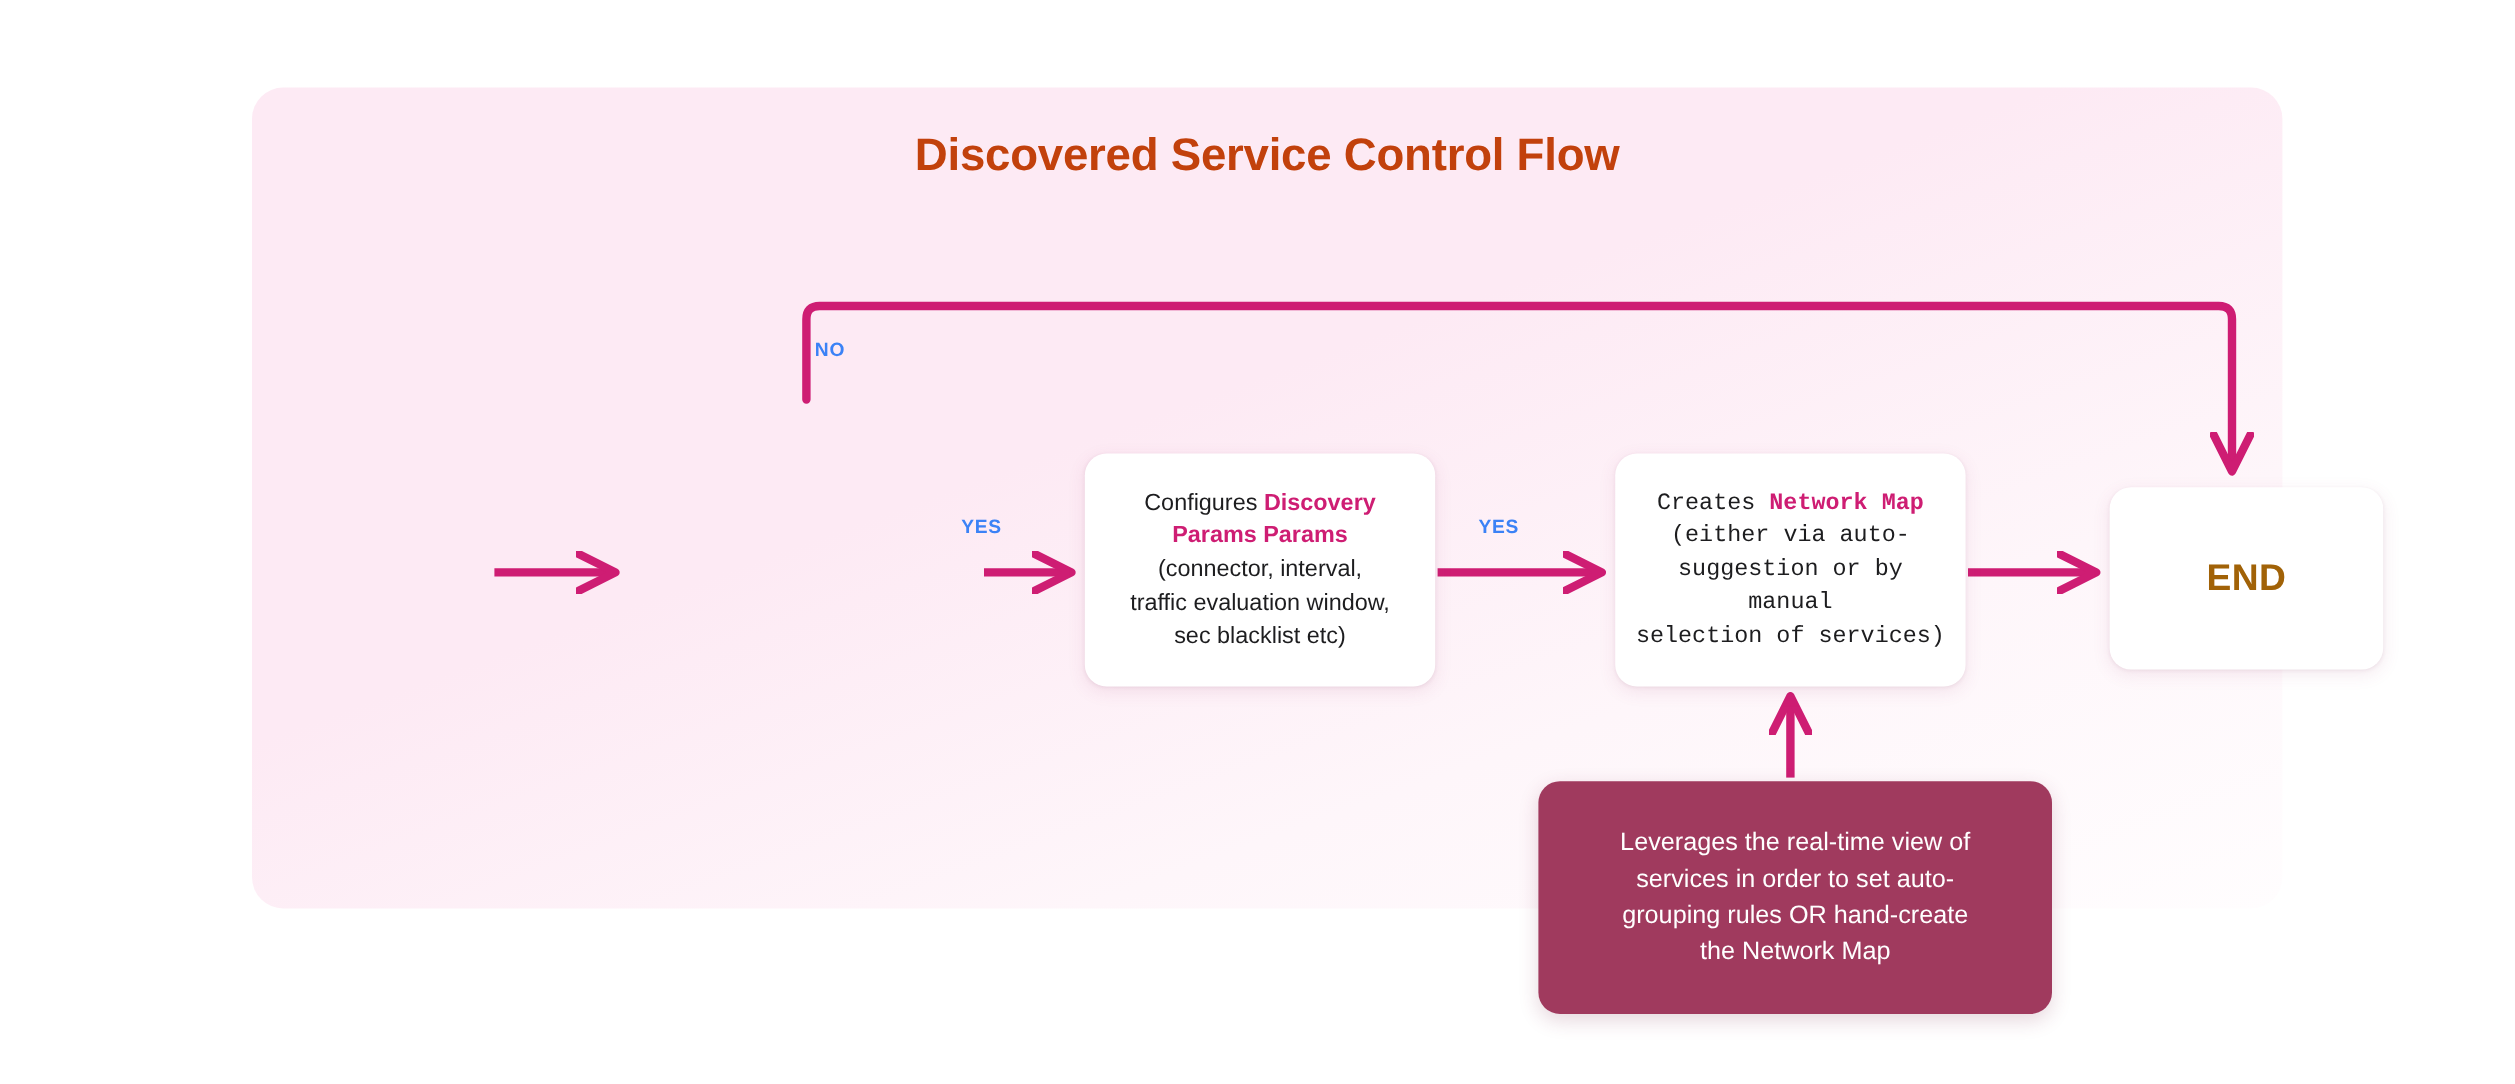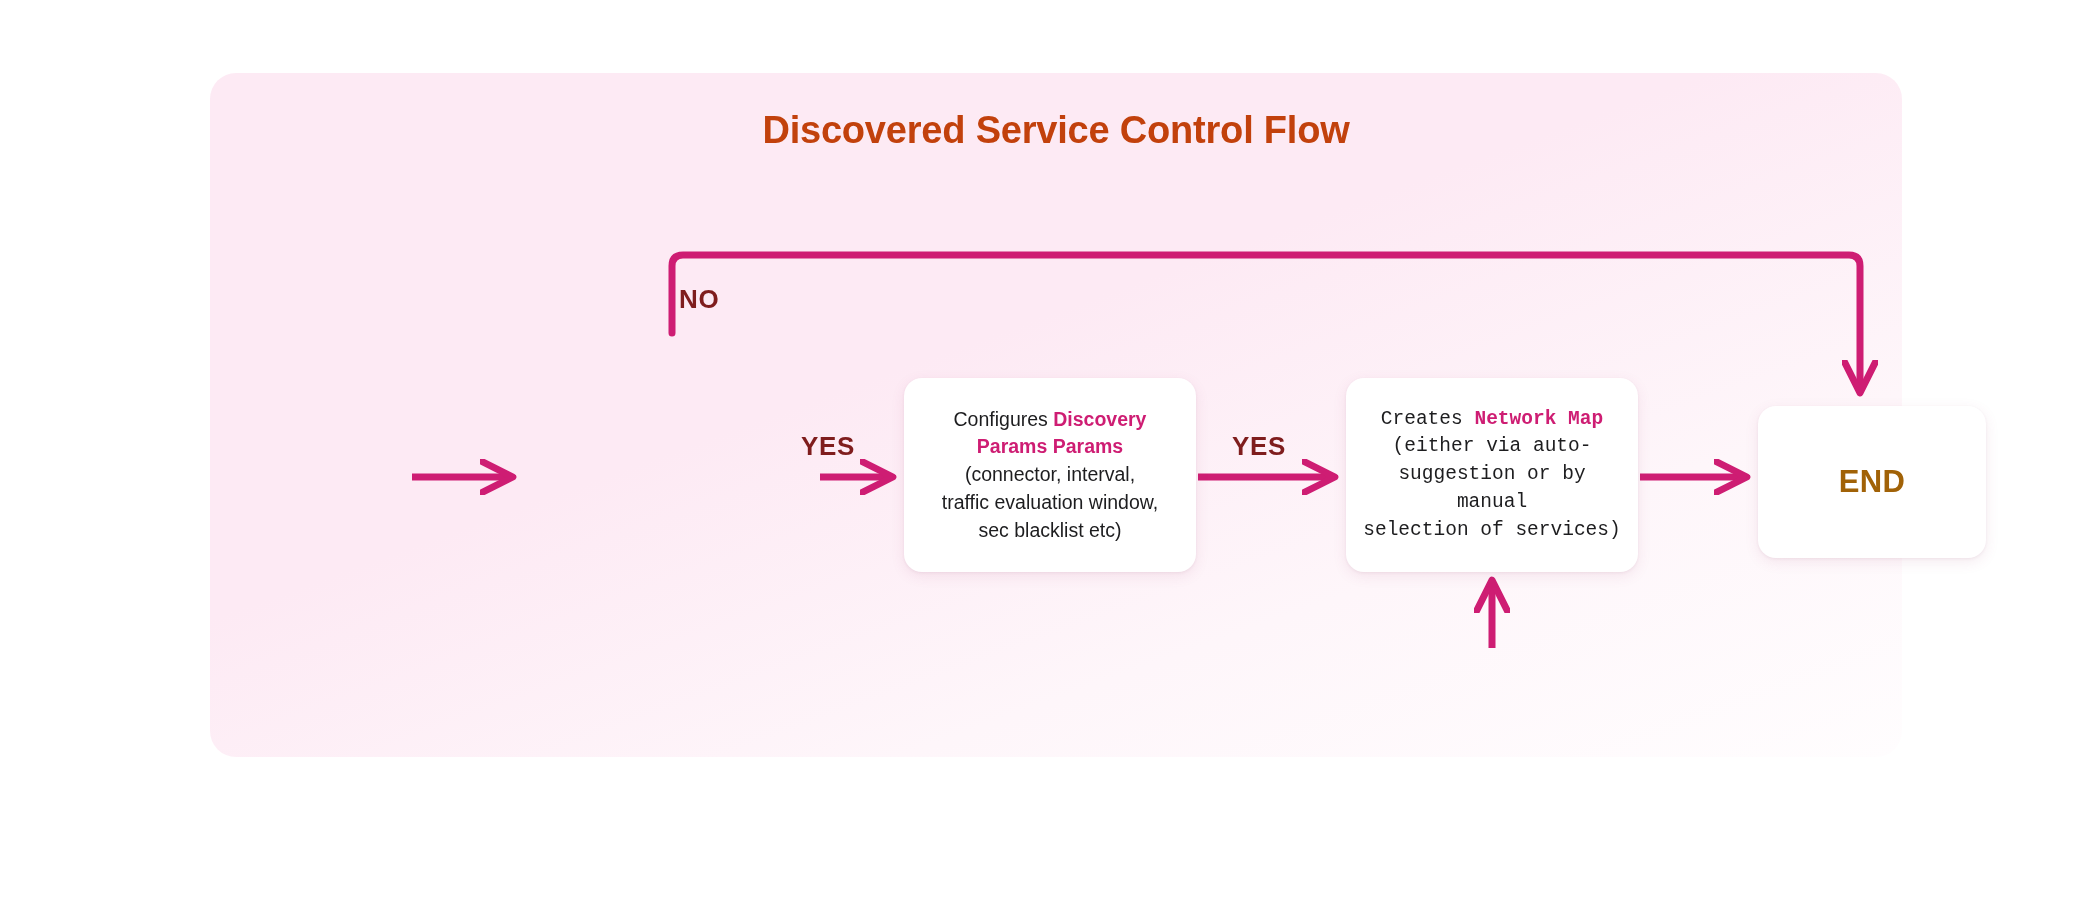--- a/index.html
+++ b/index.html
@@ -128,23 +128,23 @@
     justify-content: center;
     text-align: center;
     box-sizing: border-box;
     padding: 10px 18px;
     box-shadow: 0 5px 16px rgba(120, 40, 70, 0.18);
   }
 
   
   .edge-label {
     position: absolute;
-    font-size: 26px;
+    font-size: 16px;
     font-weight: bold;
-    color: #7f1d1d;
+    color: #3b82f6;
     letter-spacing: 0.6px;
     white-space: nowrap;
   }
   #label-no   { left: 679px;  top: 284px; }
   #label-yes1 { left: 801px;  top: 431px; }
   #label-yes2 { left: 1232px; top: 431px; }
 
   
   #edges {
     position: absolute;
@@ -194,14 +194,17 @@
   </div>
 
   <div class="node" id="node-netmap">
     <span class="txt">Creates <span class="hl">Network Map</span><br>(either via auto-<br>suggestion or by manual<br>selection of services)</span>
   </div>
 
   <div class="node" id="node-end">
     <span class="txt">END</span>
   </div>
 
+  <div id="note-box">
+    <span class="txt">Leverages the real-time view of<br>services in order to set auto-<br>grouping rules OR hand-create<br>the Network Map</span>
+  </div>
 
 </div>
 
 </body></html>

